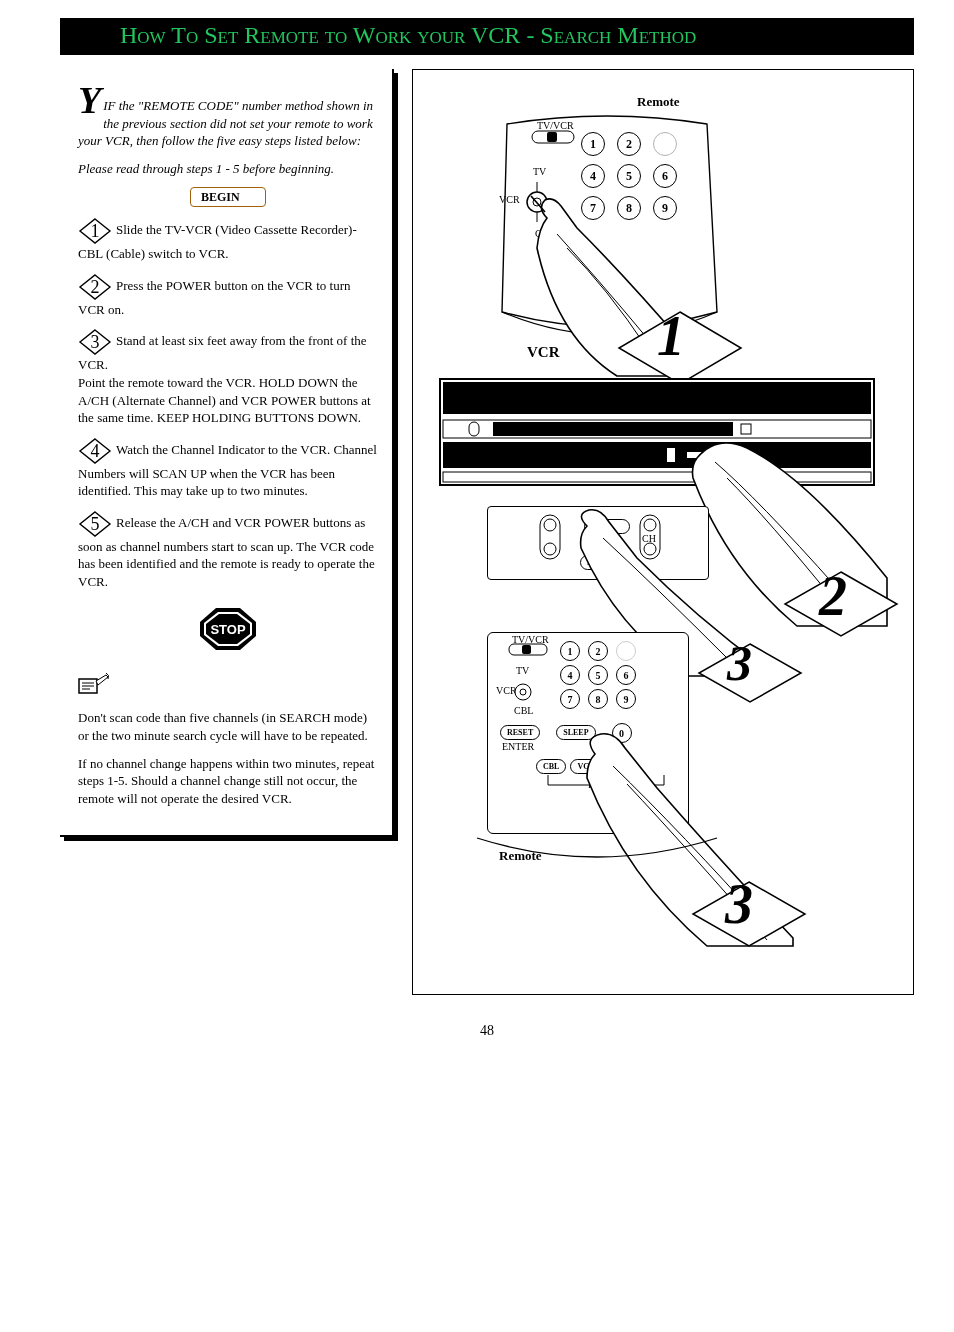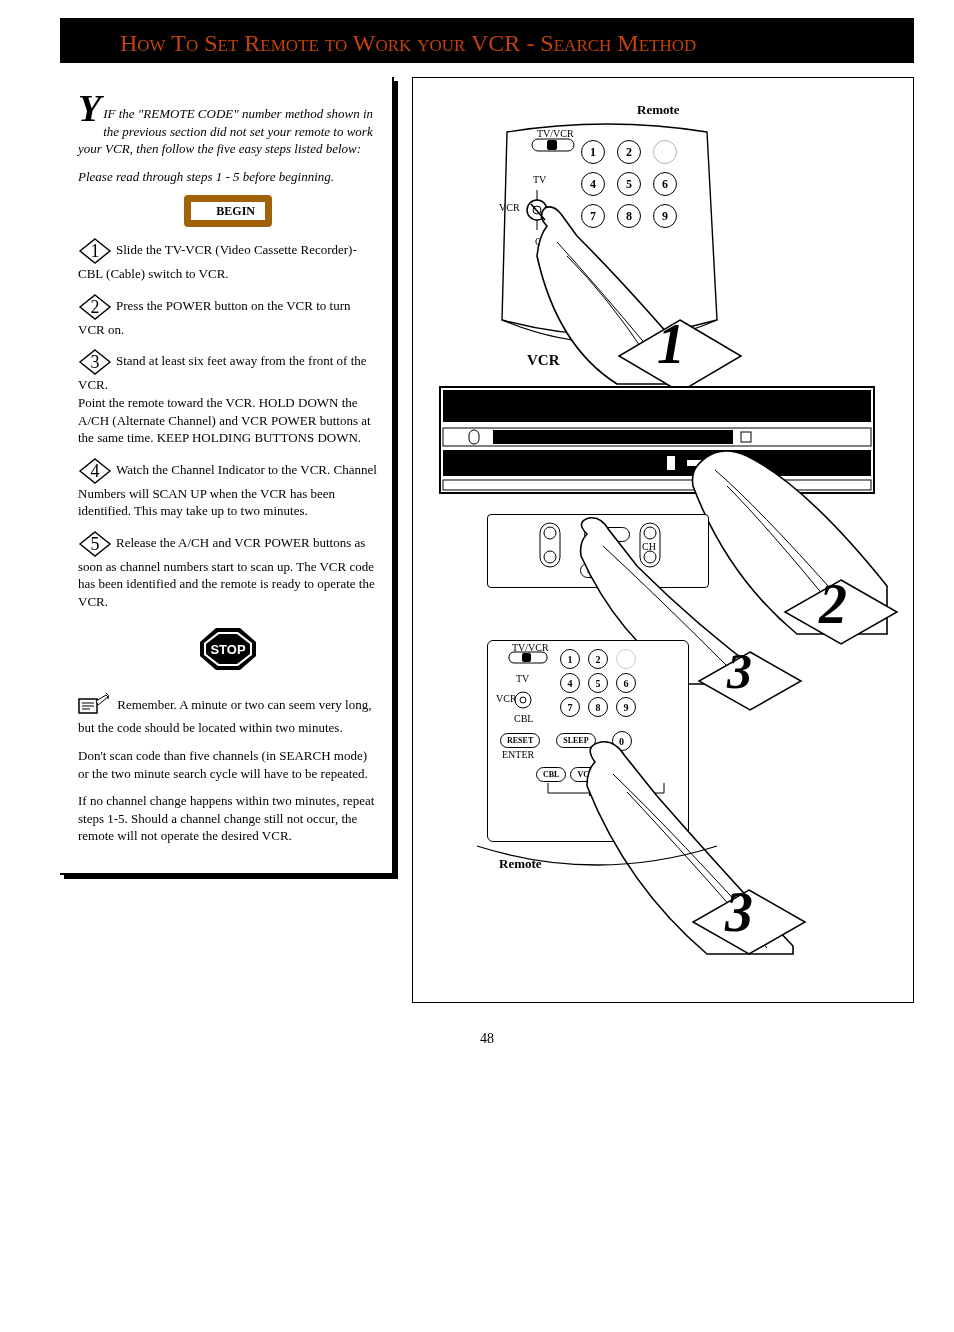--- a/index.html
+++ b/index.html
@@ -8,22 +8,22 @@
     font-family: Georgia, 'Times New Roman', serif;
     background: #fff;
     width: 954px;
   }
   .page {
     padding: 10px 40px 30px 60px;
     position: relative;
   }
   .title-bar {
     background: #000;
-    color: #c2410c;
-    padding: 12px 20px 6px 60px;
+    color: #22c55e;
+    padding: 4px 20px 6px 60px;
     font-size: 24px;
     font-variant: small-caps;
     font-family: Georgia, serif;
     margin: 8px 0 14px 0;
   }
   .columns {
     display: flex;
     gap: 18px;
     align-items: flex-start;
   }
@@ -52,27 +52,27 @@
     line-height: 0.8;
     padding-right: 2px;
     font-family: 'Times New Roman', serif;
   }
   .intro { font-style: italic; margin-bottom: 12px; }
   .para { margin-bottom: 10px; font-style: italic; }
   .para.nonitalic { font-style: normal; }
   .begin-box {
     display: block;
     margin: 8px auto 10px auto;
-    border: 7px solid #a16207;
+    border: 1px solid #a16207;
     border-radius: 4px;
     padding: 1px 10px;
     font-weight: bold;
     font-size: 12px;
     width: 54px;
-    text-align: right;
+    text-align: left;
     font-style: normal;
   }
   .step {
     margin: 10px 0;
     font-style: normal;
   }
   .step-num {
     display: inline-block;
     width: 34px;
     height: 28px;
@@ -201,21 +201,20 @@
         <span class="note-icon">
           <svg width="34" height="22" viewBox="0 0 34 22">
             <rect x="1" y="6" width="18" height="14" fill="none" stroke="#000" stroke-width="1.5"></rect>
             <line x1="4" y1="10" x2="16" y2="10" stroke="#000"></line>
             <line x1="4" y1="13" x2="16" y2="13" stroke="#000"></line>
             <line x1="4" y1="16" x2="12" y2="16" stroke="#000"></line>
             <path d="M18 8 L28 2 L30 4 L20 12 Z" fill="#fff" stroke="#000"></path>
             <path d="M28 0 Q32 2 30 6" fill="none" stroke="#000"></path>
           </svg>
         </span>
-        <span>Remember. A minute or two can seem very long, but the code should be located within two minutes.</span>
       </div>
 
       <div class="para nonitalic">Don't scan code than five channels (in SEARCH mode) or the two minute search cycle will have to be repeated.</div>
       <div class="para nonitalic">If no channel change happens within two minutes, repeat steps 1-5. Should a channel change still not occur, the remote will not operate the desired VCR.</div>
 
     </div>
 
     <div class="right-col">
       <div class="illus">
 

